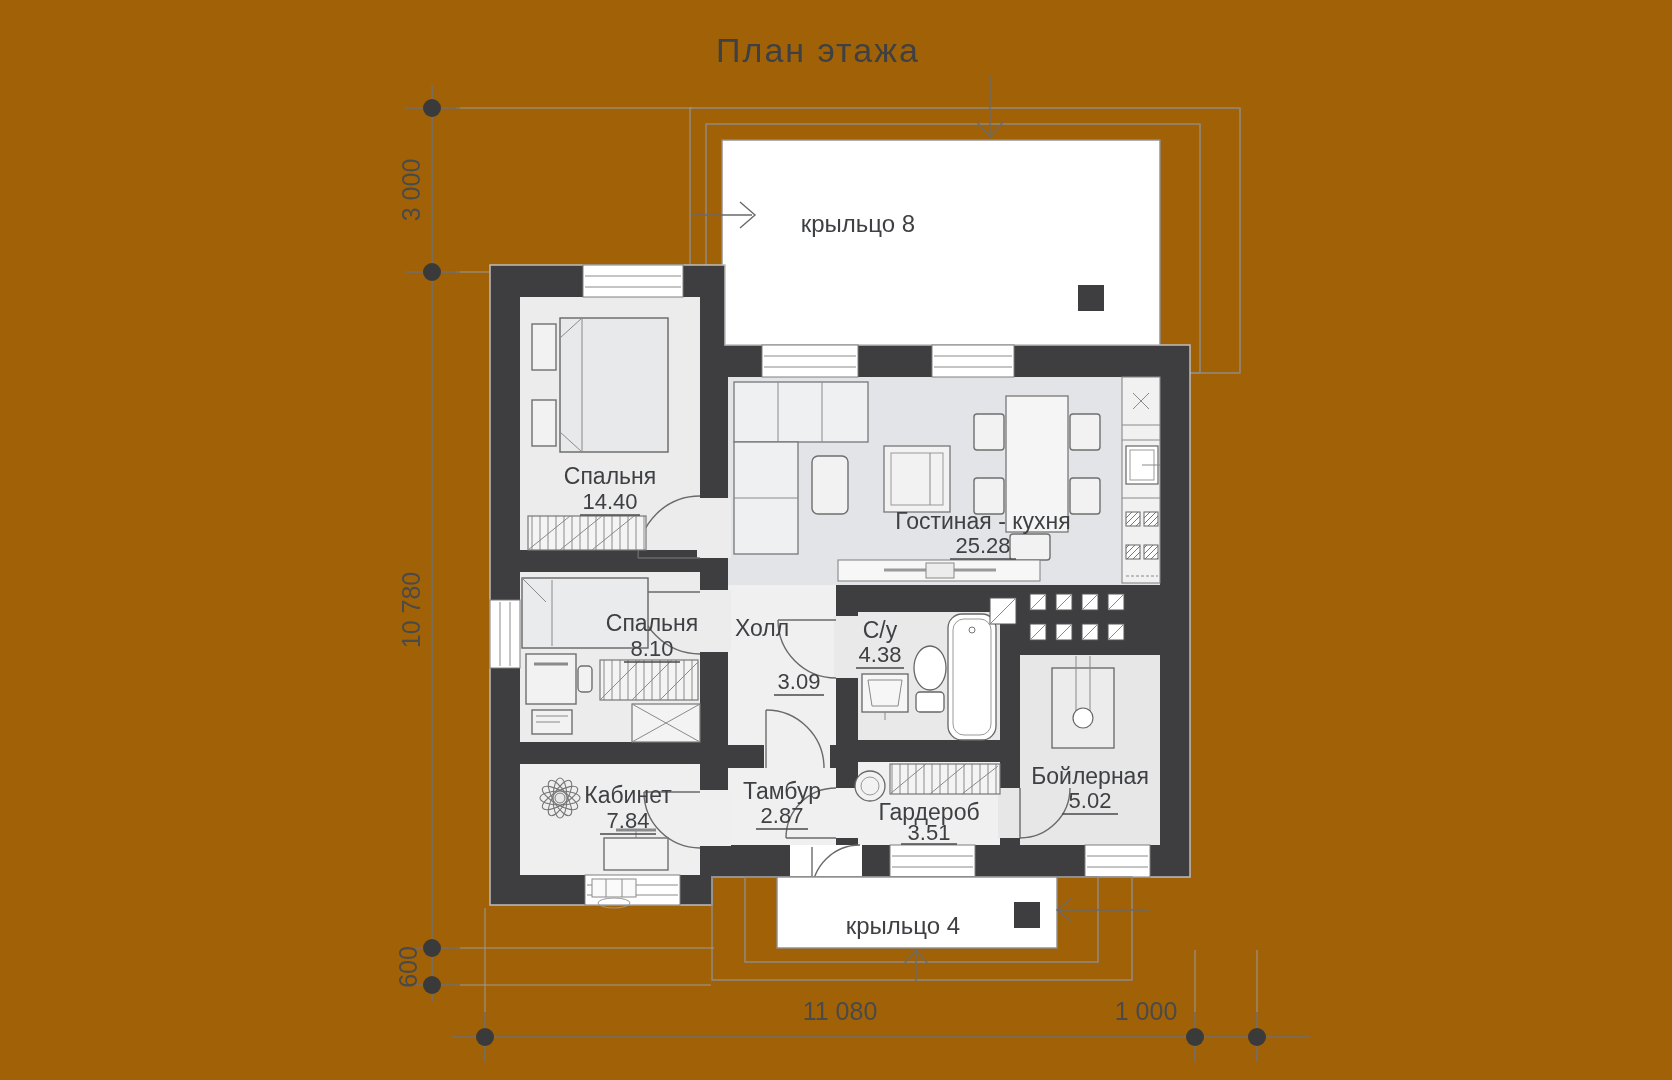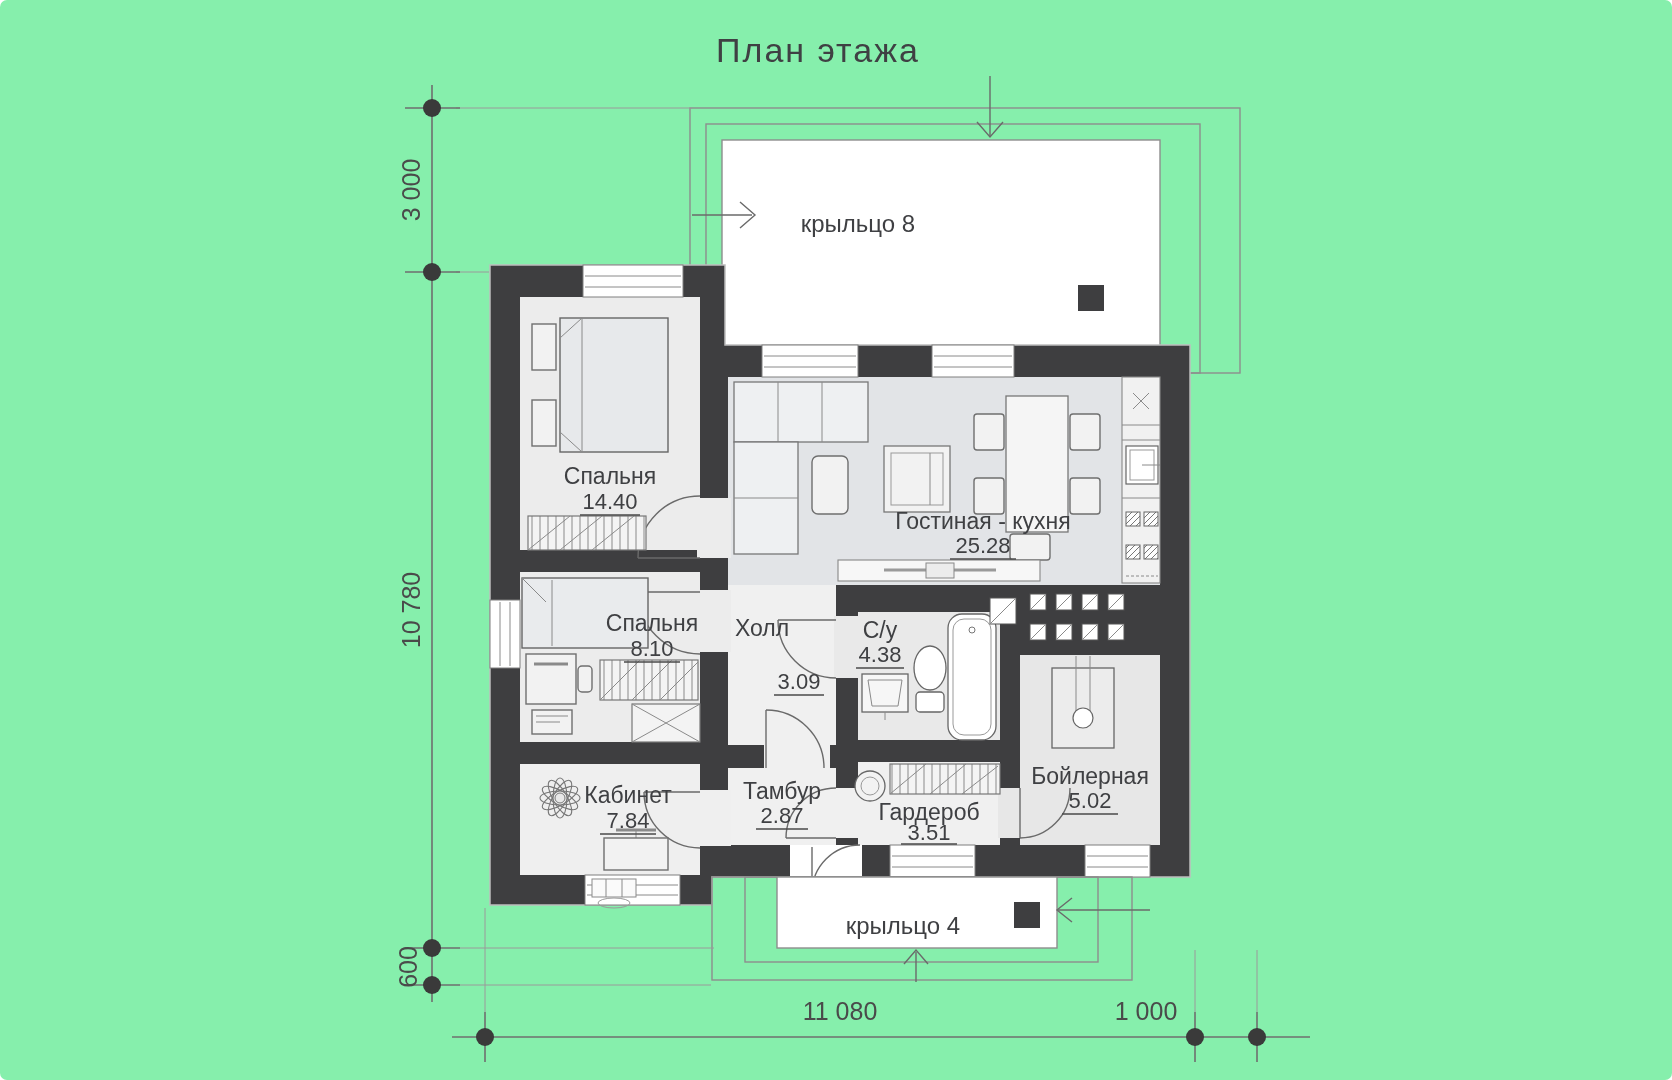--- a/index.html
+++ b/index.html
@@ -1,17 +1,17 @@
 <!DOCTYPE html>
 <html><head>
 <meta charset="utf-8">
 <style>
   html,body{margin:0;padding:0;background:#ffffff;}
   body{font-family:"Liberation Sans", sans-serif;}
-  .stage{width:1672px;height:1080px;position:relative;background:#86efac;overflow:hidden;border-radius:7px;}
+  .stage{width:1672px;height:1080px;position:relative;background:#a16207;overflow:hidden;}
   svg{display:block;}
   text{fill:#3f4043;}
   .title{font-size:34px;letter-spacing:2px;}
   .room-name{font-size:23px;}
   .room-area{font-size:22px;}
   .dim{font-size:25px;fill:#4a4a4a;}
   .porch-label{font-size:24px;}
   .wall{fill:#3e3e40;stroke:#bdbdbd;stroke-width:1.5;}
   .floor{stroke:none;}
   .furn{fill:#f2f2f2;stroke:#6f6f6f;stroke-width:1.4;}

